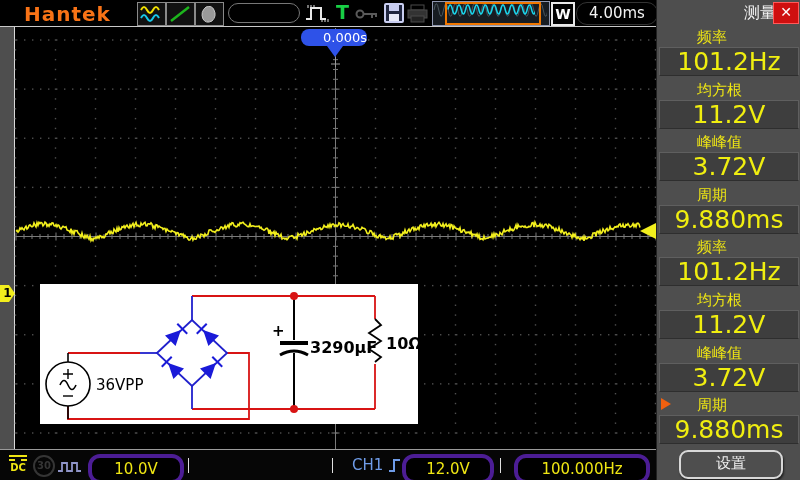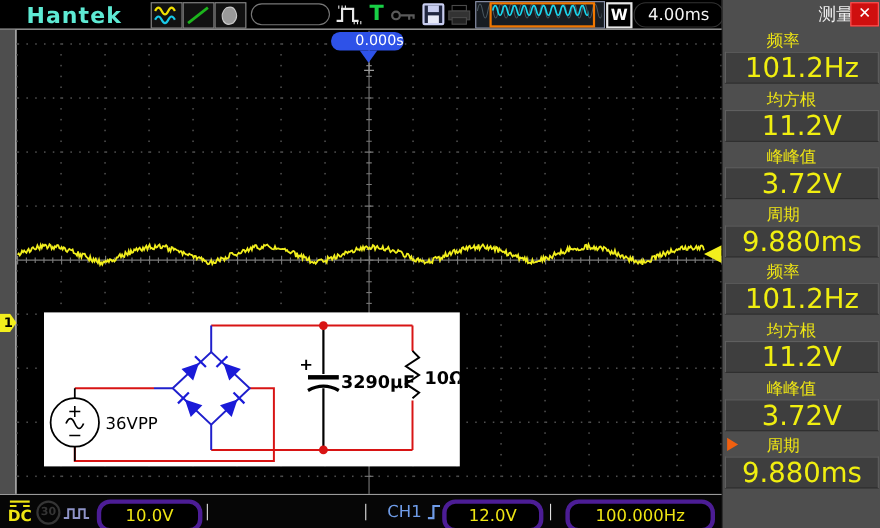--- a/index.html
+++ b/index.html
@@ -2,21 +2,21 @@
 <html><head>
 <meta charset="utf-8">
 <style>
   html,body{margin:0;padding:0;background:#222;}
   #screen{position:relative;width:800px;height:480px;background:#000;overflow:hidden;
           font-family:"DejaVu Sans","Liberation Sans",sans-serif;}
   .abs{position:absolute;}
 
   
   #topbar{left:0;top:0;width:656px;height:26px;background:#000;}
-  #brand{left:24px;top:2px;color:#5eead4;font-size:20px;font-weight:bold;letter-spacing:1px;}
+  #brand{left:24px;top:2px;color:#f97316;font-size:20px;font-weight:bold;letter-spacing:1px;}
   .iconbox{top:2px;width:27px;height:22px;border:1px solid #8a8a8a;background:#111;
            display:flex;align-items:center;justify-content:center;}
   #emptypill{left:228px;top:3px;width:70px;height:18px;border:1px solid #777;border-radius:10px;background:#000;}
   #tlabel{left:336px;top:1px;color:#18cf45;font-size:19px;font-weight:bold;}
   #preview{left:432px;top:1px;width:116px;height:23px;background:#171c22;border:1px solid #8f97b0;}
   #prevsel{left:12px;top:0px;width:92px;height:19px;border:2px solid #f07700;}
   #wbox{left:551px;top:2px;width:20px;height:20px;background:#000;border:2px solid #e8e8e8;
         color:#fff;font-size:14px;font-weight:bold;text-align:center;line-height:20px;}
   #tbpill{left:576px;top:2px;width:80px;height:21px;background:#000;border:1px solid #333;border-radius:11px;
           color:#f2f2f2;font-size:15px;text-align:center;line-height:21px;}
@@ -46,21 +46,21 @@
            border-top:11px solid #2e52e8;}
   #chmark{left:0;top:258px;width:15px;height:17px;background:#f2ee1d;color:#000;font-size:12px;font-weight:bold;
           text-align:center;line-height:17px;clip-path:polygon(0 0,9px 0,15px 50%,9px 100%,0 100%);}
   #inset{left:40px;top:257px;width:378px;height:140px;background:#fff;}
 
   
   #botbar{left:0;top:449px;width:656px;height:31px;background:#060606;border-top:1px solid #9a9a9a;box-sizing:border-box;}
   .pill{background:#000;border:4px solid #4c1d95;border-radius:12px;color:#efe613;font-size:15px;
         text-align:center;height:22px;line-height:22px;top:4px;}
   .vdiv{top:8px;width:1px;height:15px;background:#e0e0e0;}
-  #dcicon{left:7px;top:5px;width:22px;color:#efe613;font-size:14px;font-weight:normal;text-align:center;}
+  #dcicon{left:7px;top:5px;width:22px;color:#efe613;font-size:10px;font-weight:normal;text-align:center;}
   #dcicon .l1{display:block;height:2px;background:#efe613;margin:0 2px 2px 2px;}
   #dcicon .l2{display:block;height:0;border-top:2px dashed #efe613;margin:0 2px 1px 2px;}
   #bw20{left:33px;top:5px;width:18px;height:18px;border:2px solid #353535;border-radius:50%;
         color:#353535;font-size:10px;font-weight:bold;text-align:center;line-height:18px;}
   #ch1{left:352px;top:6px;color:#6f9ce8;font-size:15px;font-weight:normal;}
 </style>
 </head>
 <body>
 
 <div id="screen">
@@ -141,20 +141,21 @@
         <div class="abs meas-value" style="top: 204.8px;">9.880ms</div>
         <div class="abs meas-label" style="top: 238.4px;">频率</div>
         <div class="abs meas-value" style="top: 257.4px;">101.2Hz</div>
         <div class="abs meas-label" style="top: 291px;">均方根</div>
         <div class="abs meas-value" style="top: 310px;">11.2V</div>
         <div class="abs meas-label" style="top: 343.6px;">峰峰值</div>
         <div class="abs meas-value" style="top: 362.6px;">3.72V</div>
         <div class="abs meas-label" style="top: 396.2px;"><span class="sel"></span>周期</div>
         <div class="abs meas-value" style="top: 415.2px;">9.880ms</div>
       </div>
+    <div class="abs" id="setbtn">设置</div>
   </div>
 
   <div class="abs" id="main">
     <div class="abs" id="lmargin"></div>
     <svg class="abs" id="gridsvg" width="656" height="423">
         <rect x="16" y="12.3" width="1.4" height="1.4" fill="#4f4f4f"></rect>
         <rect x="24" y="12.3" width="1.4" height="1.4" fill="#4f4f4f"></rect>
         <rect x="32" y="12.3" width="1.4" height="1.4" fill="#4f4f4f"></rect>
         <rect x="40" y="12.3" width="1.4" height="1.4" fill="#4f4f4f"></rect>
         <rect x="48" y="12.3" width="1.4" height="1.4" fill="#4f4f4f"></rect>

